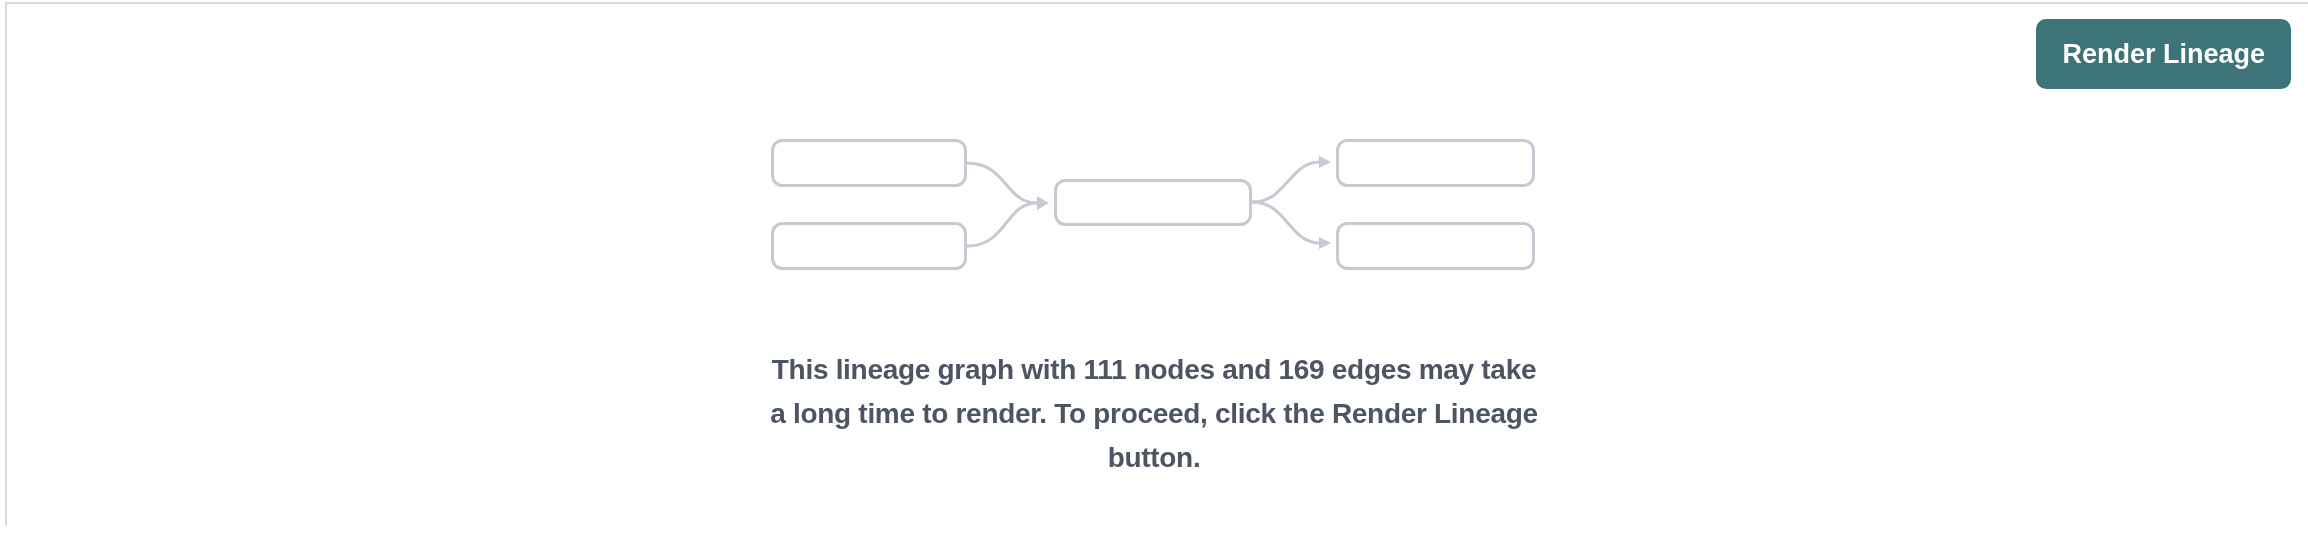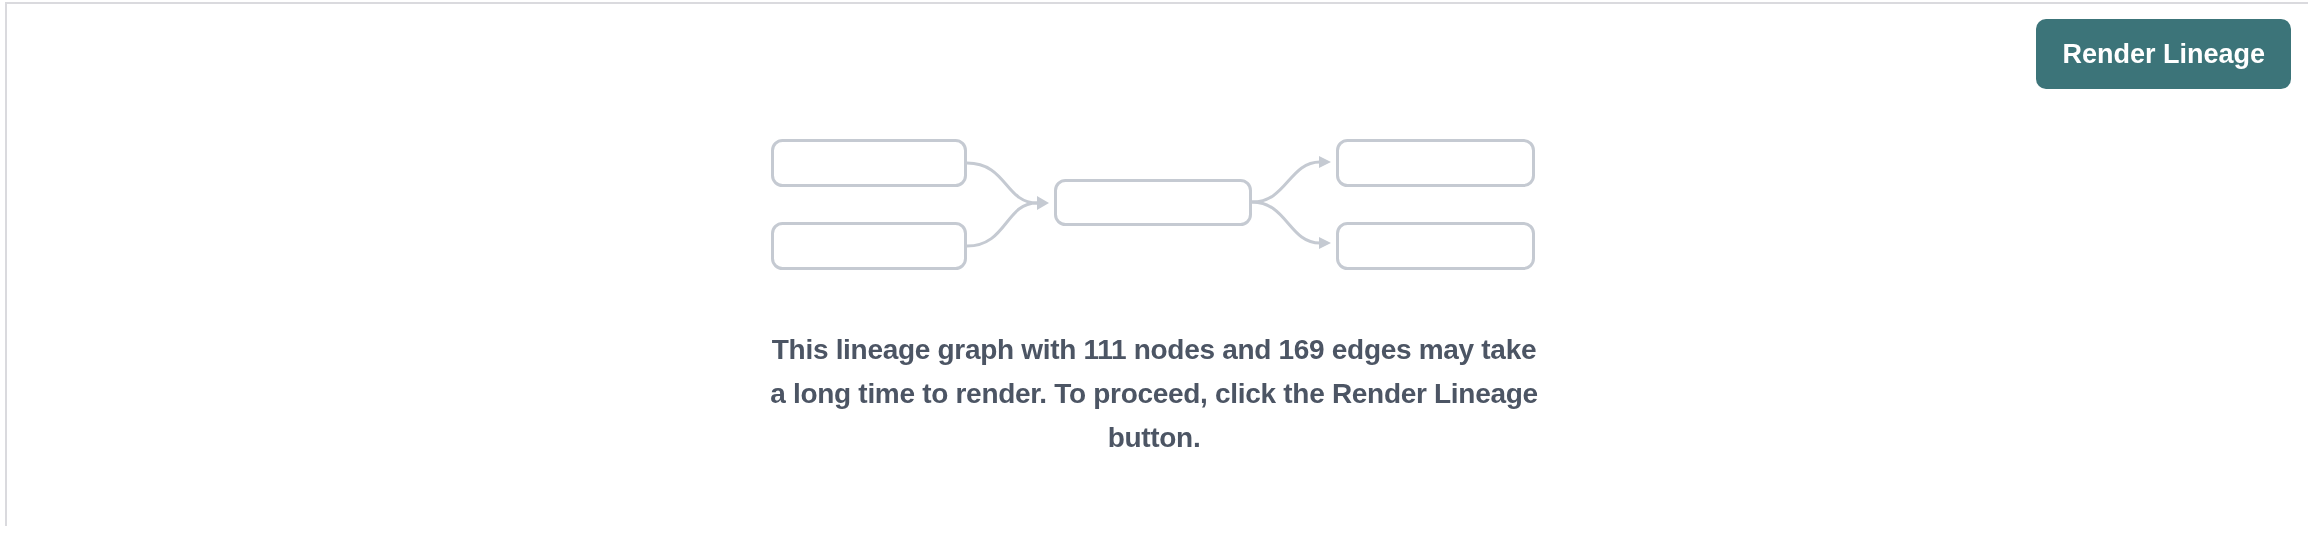--- a/index.html
+++ b/index.html
@@ -39,21 +39,21 @@
   }
   .center-col{
     position:absolute;top:139px;left:0;width:100%;
     display:flex;flex-direction:column;align-items:center;
   }
   .graph{width:766px;height:133px;display:block;}
   .graph .node{fill:#ffffff;stroke:var(--outline);stroke-width:3;}
   .graph .edge{fill:none;stroke:var(--outline);stroke-width:3;stroke-linecap:round;}
   .graph .head{fill:var(--outline);stroke:none;}
   .msg{
-    margin-top:56px;
+    margin-top:76px;
     font-size:28px;
     line-height:44px;
     font-weight:bold;
     letter-spacing:-0.3px;
     color:var(--msgcolor);
     text-align:center;
     white-space:pre-line;
   }
 </style>
 </head>

